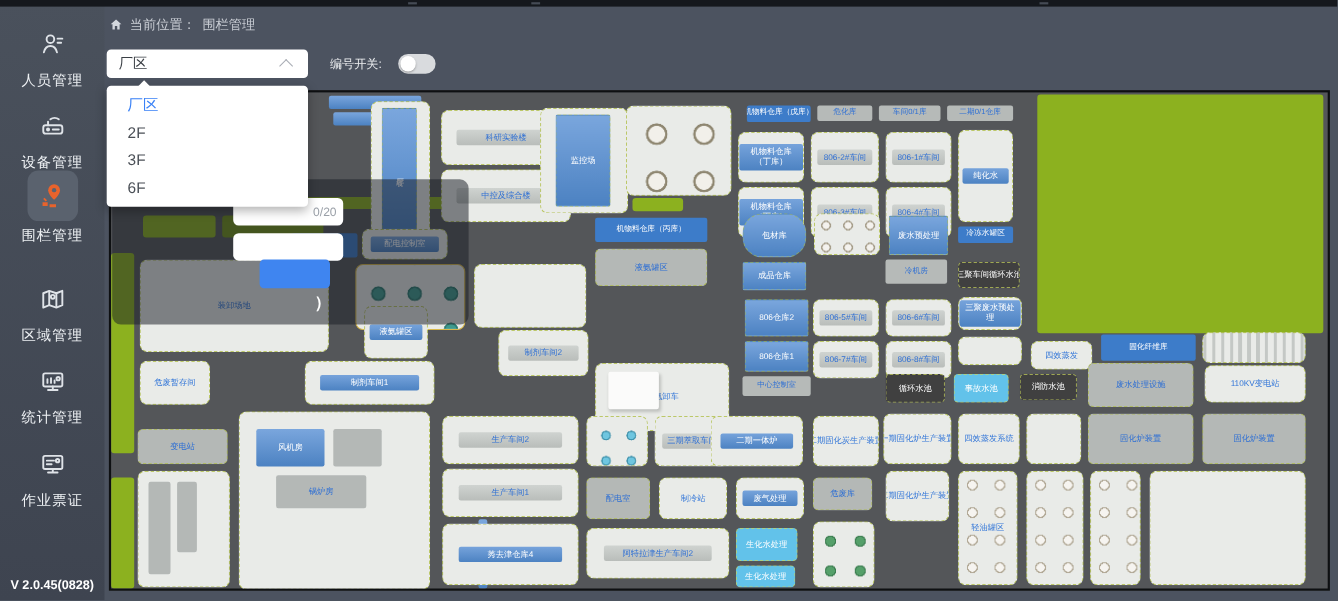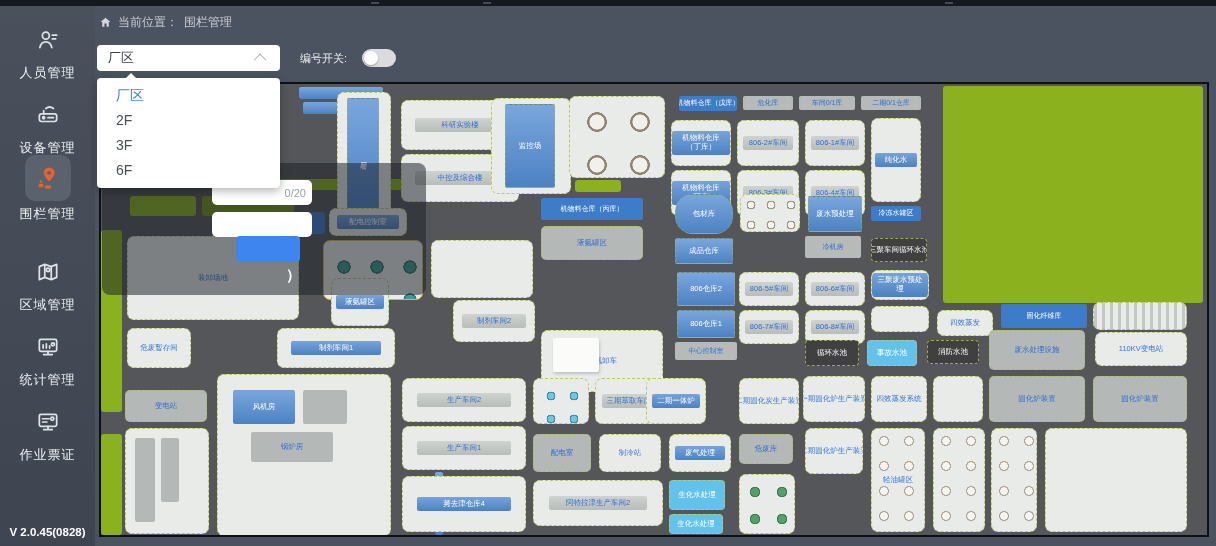--- a/index.html
+++ b/index.html
@@ -331,21 +331,21 @@
           </div>
           <div class="tk gray" style="left: 432px; top: 350px; width: 58px; height: 38px;">
             <span class="lbl">配电室</span>
           </div>
           <div class="tk tile" style="left: 498px; top: 350px; width: 62px; height: 38px;">
             <span class="lbl">制冷站</span>
           </div>
           <div class="tk gtile" style="left: 432px; top: 396px; width: 130px; height: 46px;">
             <span class="lbl">阿特拉津生产车间2</span>
           </div>
-          <div class="tk btile" style="left: 545px; top: 294px; width: 60px; height: 46px;">
+          <div class="tk btile" style="left: 545px; top: 294px; width: 84px; height: 46px;">
             <span class="lbl">二期一体炉</span>
           </div>
           <div class="tk btile" style="left: 568px; top: 350px; width: 62px; height: 38px;">
             <span class="lbl">废气处理</span>
           </div>
           <div class="tk poolc" style="left: 568px; top: 396px; width: 56px; height: 30px;">
             <span class="lbl">生化水处理</span>
           </div>
           <div class="tk poolc" style="left: 568px; top: 430px; width: 54px; height: 20px;">
             <span class="lbl">生化水处理</span>

